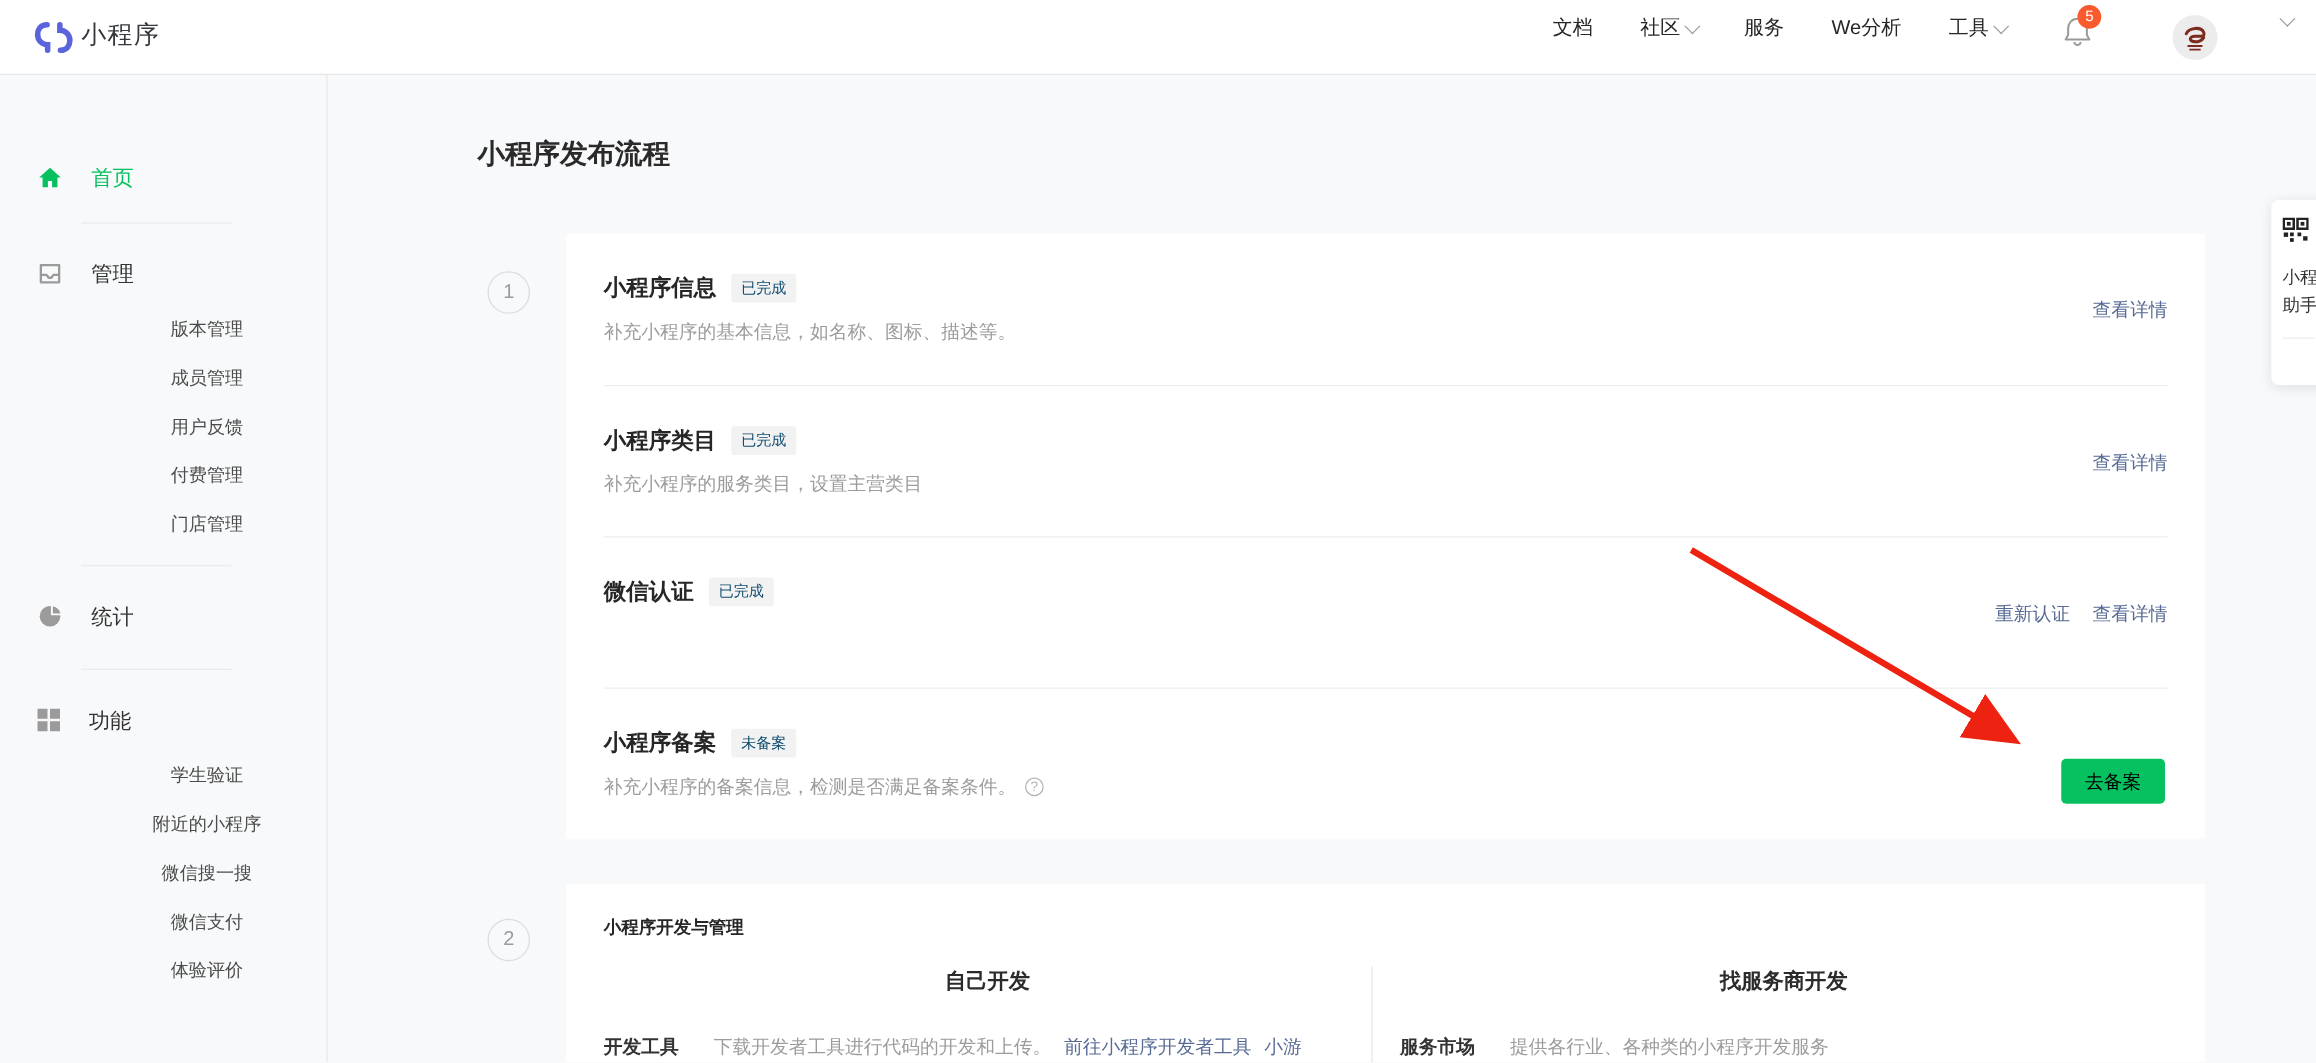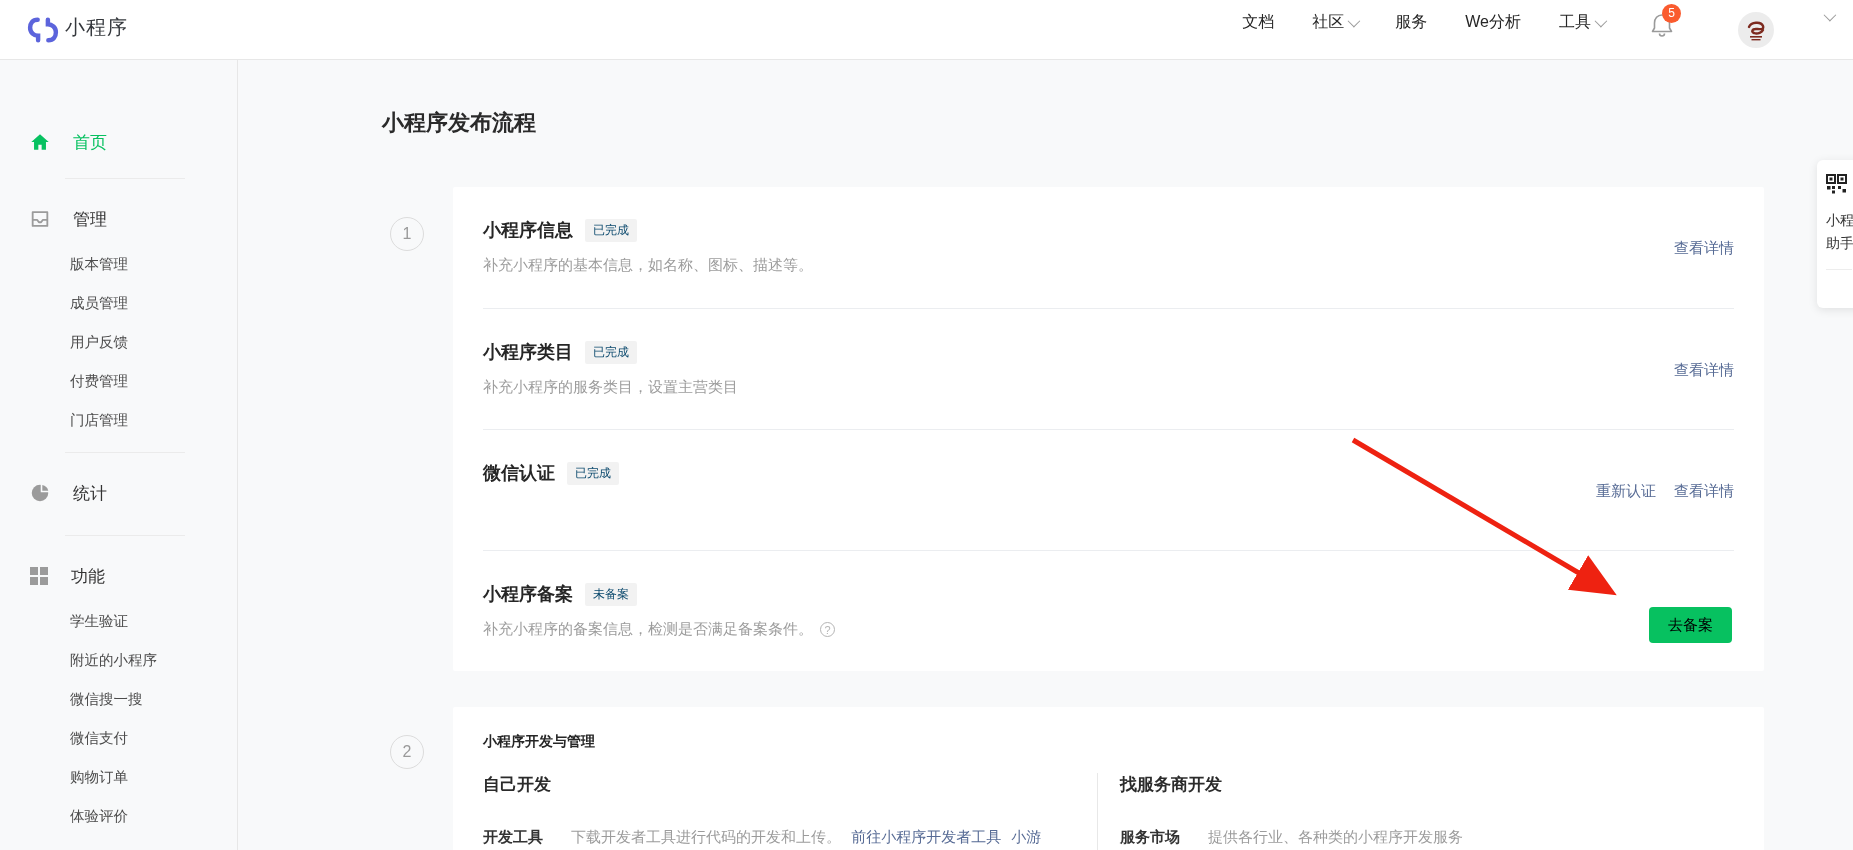--- a/index.html
+++ b/index.html
@@ -24,22 +24,22 @@
   .bell-badge {
     position:absolute; top:-8px; left:12px; min-width:19px; height:19px; border-radius:10px;
     background:#fa5b2e; color:#fff; font-size:12px; display:flex; align-items:center; justify-content:center;
     padding:0 5px;
   }
   .avatar { width:36px; height:36px; border-radius:50%; background:#ececec; margin-left:26px;
             display:flex; align-items:center; justify-content:center; overflow:hidden; cursor:pointer; }
   .av-chev { margin-left:12px; cursor:pointer; }
   
   .side {
-    position:absolute; left:0; top:60px; bottom:0; width:238px;
-    border-right:1px solid #e7e7e7; padding-top:62px; background:#f8f9fa;
+    position:absolute; left:0; top:60px; bottom:0; width:262px;
+    border-right:1px solid #e7e7e7; padding-top:62px; background:#f8f9fa;text-align:center;
   }
   .side-item { display:flex; align-items:center; height:40px; padding-left:29px; gap:22px; cursor:pointer; }
   .side-item .lbl { font-size:17px; color:#333; }
   .side-item.active .lbl { color:#07c160; }
   .sdivider { border-top:1px solid #ebebeb; width:120px; margin-left:65px; }
   .sub-list { list-style:none; margin-top:6px; }
   .sub-list li { height:39px; line-height:39px; padding-left:70px; font-size:14.5px; color:#4c4c4c; cursor:pointer; }
   .mt16{margin-top:16px;} .mt20{margin-top:20px;} .mt12{margin-top:12px;} .mt22{margin-top:22px;}
   
   .main { position:absolute; left:262px; top:60px; right:0; bottom:0; overflow:hidden; }
@@ -65,21 +65,21 @@
   .row-links a { color:#576b95; font-size:15px; text-decoration:none; cursor:pointer; }
   .btn-green {
     position:absolute; right:2px; top:56px; width:83px; height:36px; background:#07c160; color:#000000;
     font-size:15px; border:none; border-radius:4px; cursor:pointer;
   }
   
   .card2 h2 { padding-top:26px; font-size:14px; font-weight:700; color:#262626; }
   .cols { display:flex; margin-top:22px; min-height:220px; }
   .col { flex:1; }
   .col + .col { border-left:1px solid #e8e8e8; padding-left:22px; }
-  .col-head { text-align:left; font-size:17px; font-weight:600; color:#2b2b2b; }
+  .col-head { text-align:center; font-size:17px; font-weight:600; color:#2b2b2b; }
   .col-row { margin-top:32px; display:flex; gap:28px; font-size:15px; align-items:flex-start; }
   .col-row .rlabel { font-weight:700; color:#333; white-space:nowrap; }
   .col-row .rtext { color:#9c9c9c; }
   .col-row a { color:#576b95; text-decoration:none; margin-left:6px; cursor:pointer; }
   
   .arrow-svg { position:absolute; left:0; top:0; width:100%; height:100%; pointer-events:none; z-index:10; }
   
   .widget {
     position:absolute; left:1817px; top:160px; width:70px; height:148px; background:#fff;
     border-radius:6px 0 0 6px; box-shadow:0 2px 10px rgba(0,0,0,.10); z-index:15; padding:14px 0 0 9px;
@@ -175,21 +175,20 @@
       <rect x="1" y="11" width="8" height="8" fill="#9b9b9b"></rect>
         <rect x="11" y="11" width="8" height="8" fill="#9b9b9b"></rect>
     </svg>
     <span class="lbl">功能</span>
   </div>
   <ul class="sub-list">
     <li>学生验证</li>
     <li>附近的小程序</li>
     <li>微信搜一搜</li>
     <li>微信支付</li>
-    <li>购物订单</li>
     <li>体验评价</li>
   </ul>
 </div>
 
 <div class="main">
   <h1 class="page-title">小程序发布流程</h1>
 
   <div class="step-circle" style="left:128px; top:157px;">1</div>
 
   <div class="card card1">

